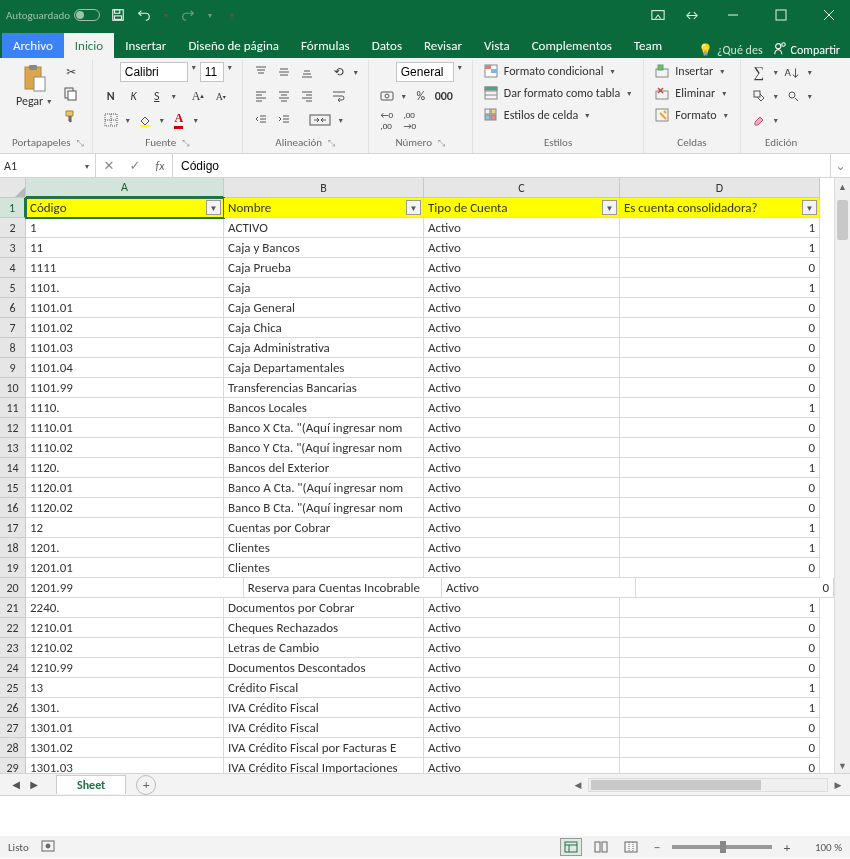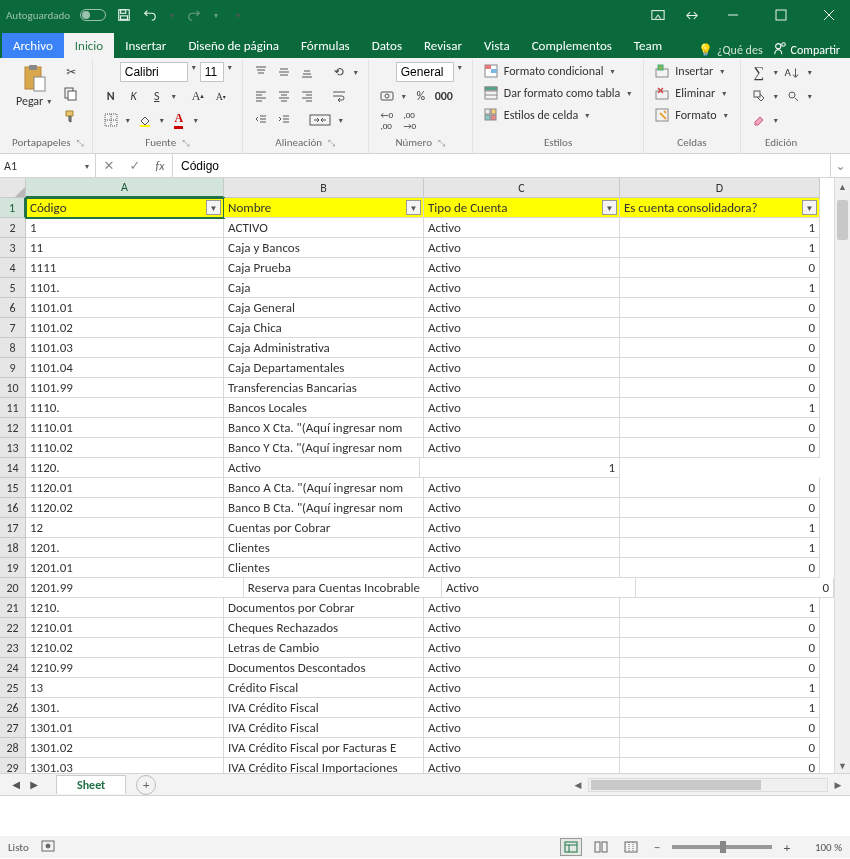--- a/index.html
+++ b/index.html
@@ -1,21 +1,21 @@
 <!DOCTYPE html>
 <html><head>
 <meta charset="utf-8">
 <style>
   * { box-sizing: border-box; margin: 0; padding: 0; }
   body { font-family: "Segoe UI", Calibri, sans-serif; font-size: 12px; background: #fff; width: 850px; height: 859px; overflow: hidden; color: #333; }
 
   
   .title-bar { background: #0b6a3c; height: 30px; display: flex; align-items: center; color: #c9dfd1; padding: 0 6px; }
   .title-bar .left { display: flex; align-items: center; gap: 10px; }
-  .autosave { display: flex; align-items: center; gap: 10px; font-size: 11px; color: #9ac2ad; }
+  .autosave { display: flex; align-items: center; gap: 4px; font-size: 11px; color: #9ac2ad; }
   .autosave .pill { width: 26px; height: 12px; border: 1px solid #9ac2ad; border-radius: 6px; position: relative; }
   .autosave .pill::after { content: ""; width: 8px; height: 8px; background: #9ac2ad; border-radius: 50%; position: absolute; top: 1px; left: 1px; }
   .qat-icon { width: 16px; height: 16px; display: inline-flex; align-items: center; justify-content: center; color: #e8f2eb; }
   .qat-icon.disabled { color: #6aa083; }
   .title-bar .right { margin-left: auto; display: flex; align-items: center; gap: 18px; }
   .win-btn { width: 30px; height: 30px; display: inline-flex; align-items: center; justify-content: center; color: #e8f2eb; }
 
   
   .tab-row { background: #0b6a3c; height: 28px; display: flex; align-items: flex-end; color: #fff; padding-left: 2px; }
   .tab { padding: 5px 11px; font-size: 13px; cursor: pointer; color: #fff; }
@@ -665,20 +665,21 @@
         <div class="cell num" style="width: 200px;">0</div>
       </div>
       <div class="data-row">
         <div class="cell" style="width: 198px;">1110.02</div>
         <div class="cell" style="width: 200px;">Banco Y Cta. "(Aquí ingresar nom</div>
         <div class="cell" style="width: 196px;">Activo</div>
         <div class="cell num" style="width: 200px;">0</div>
       </div>
       <div class="data-row">
         <div class="cell" style="width: 198px;">1120.</div>
+        <div class="cell" style="width: 200px;">Bancos del Exterior</div>
         <div class="cell" style="width: 196px;">Activo</div>
         <div class="cell num" style="width: 200px;">1</div>
       </div>
       <div class="data-row">
         <div class="cell" style="width: 198px;">1120.01</div>
         <div class="cell" style="width: 200px;">Banco A Cta. "(Aquí ingresar nom</div>
         <div class="cell" style="width: 196px;">Activo</div>
         <div class="cell num" style="width: 200px;">0</div>
       </div>
       <div class="data-row">
@@ -705,21 +706,21 @@
         <div class="cell" style="width: 196px;">Activo</div>
         <div class="cell num" style="width: 200px;">0</div>
       </div>
       <div class="data-row">
         <div class="cell" style="width: 220px; text-align: center;">1201.99</div>
         <div class="cell" style="width: 200px;">Reserva para Cuentas Incobrable</div>
         <div class="cell" style="width: 196px;">Activo</div>
         <div class="cell num" style="width: 200px;">0</div>
       </div>
       <div class="data-row">
-        <div class="cell" style="width: 198px;">1210.</div>
+        <div class="cell" style="width: 198px;">2240.</div>
         <div class="cell" style="width: 200px;">Documentos por Cobrar</div>
         <div class="cell" style="width: 196px;">Activo</div>
         <div class="cell num" style="width: 200px;">1</div>
       </div>
       <div class="data-row">
         <div class="cell" style="width: 198px;">1210.01</div>
         <div class="cell" style="width: 200px;">Cheques Rechazados</div>
         <div class="cell" style="width: 196px;">Activo</div>
         <div class="cell num" style="width: 200px;">0</div>
       </div>

